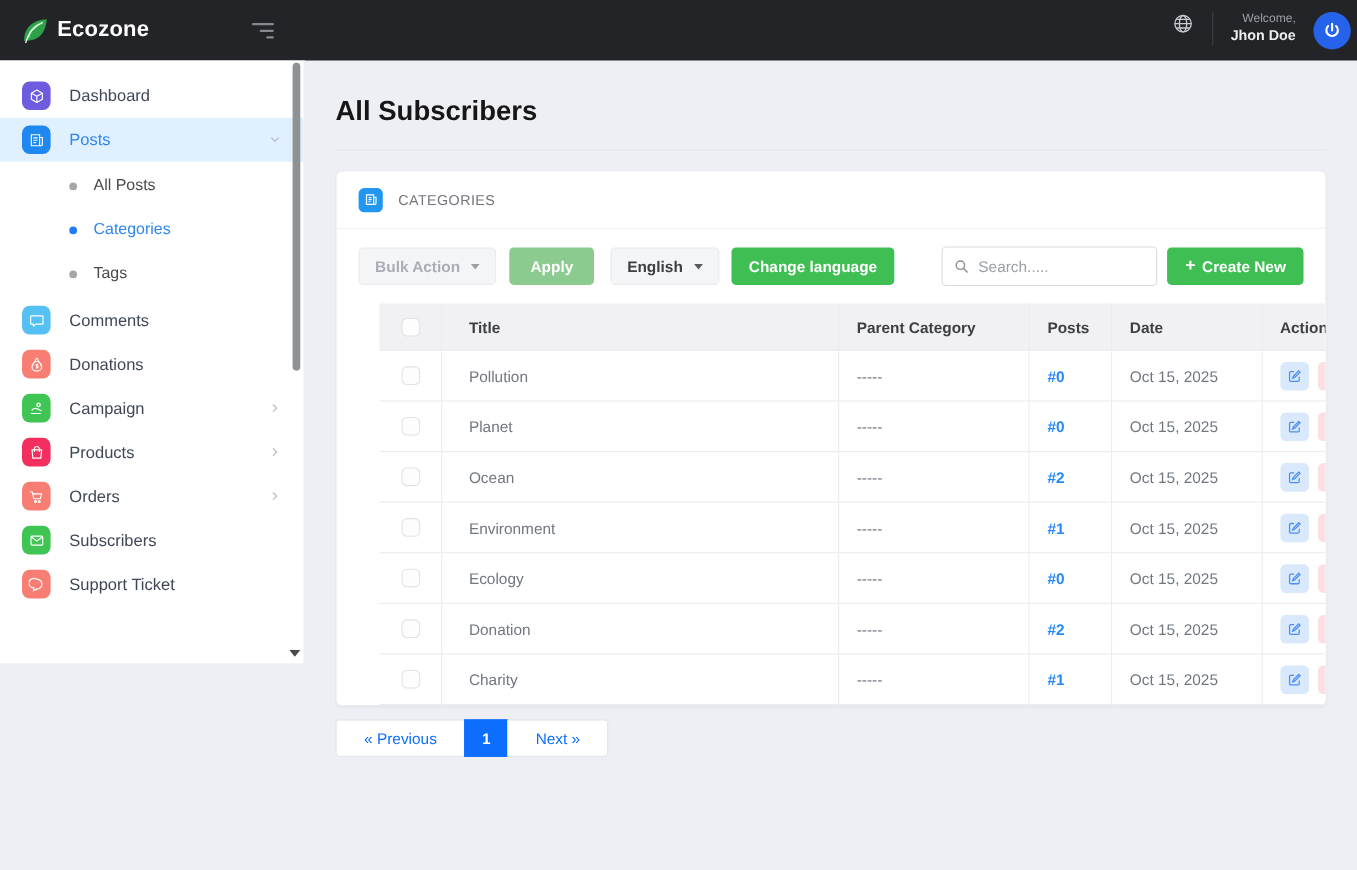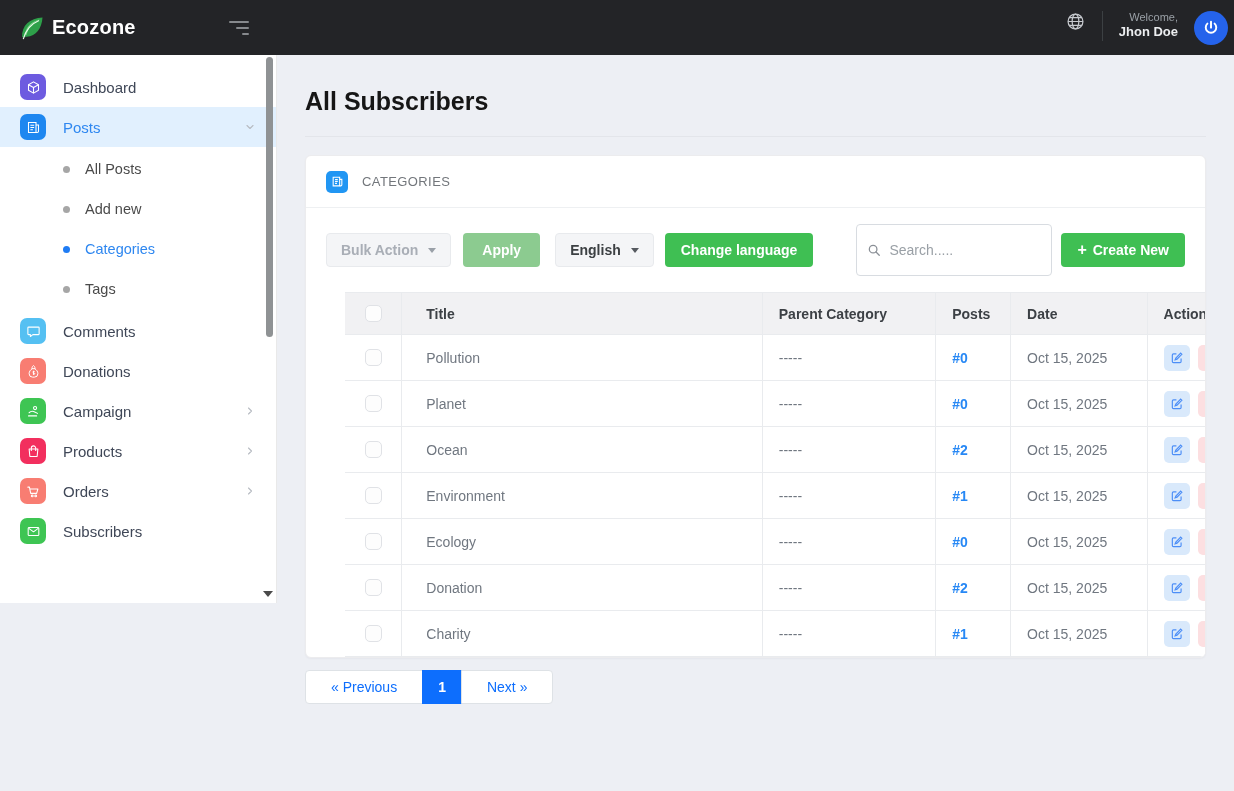--- a/index.html
+++ b/index.html
@@ -58,21 +58,21 @@
   .toolbar { display:flex; align-items:center; padding:16px 20px; }
   .btn { border:none; border-radius:4px; font-family:inherit; font-size:14px; font-weight:700; cursor:pointer; display:inline-flex; align-items:center; }
   .select-btn { background:#f4f5f7; border:1px solid #e8eaed; padding:8px 14px; gap:10px; }
   .select-btn .caret { width:0; height:0; border-left:4px solid transparent; border-right:4px solid transparent; border-top:5px solid #9aa0a8; }
   .bulk { color:#a9aeb6; margin-right:12px; }
   .apply { background:#8ccb90; color:#fff; padding:9px 19px; margin-right:15px; }
   .lang { color:#3c4043; margin-right:11px; }
   .lang .caret { border-top-color:#565a60; }
   .green { background:#3fbf53; color:#fff; padding:9px 16px; }
   .spacer { flex:1; }
-  .searchbox { width:196px; height:52px; border:1px solid #d8dce1; border-radius:4px; background:#fff; display:flex; align-items:center; padding:0 10px; gap:8px; margin-right:9px; }
+  .searchbox { width:196px; height:36px; border:1px solid #d8dce1; border-radius:4px; background:#fff; display:flex; align-items:center; padding:0 10px; gap:8px; margin-right:9px; }
   .searchbox svg { color:#8a8f96; flex:0 0 14px; }
   .searchbox input { border:none; outline:none; width:100%; font-family:inherit; font-size:14px; color:#3c4043; background:transparent; }
   .searchbox input::placeholder { color:#9aa0a6; }
   .create .plus { font-size:16px; font-weight:700; margin-right:6px; line-height:1; }
 
   table.cat-table { width:100%; border-collapse:collapse;margin-left:39px; }
   .cat-table th, .cat-table td { border:1px solid #e9ebee; border-left:none; }
   .cat-table th:first-child, .cat-table td:first-child { border-left:none; }
   .cat-table th:last-child, .cat-table td:last-child { border-right:none; }
   .cat-table thead th { background:#f1f1f3; height:42px; font-size:14px; font-weight:700; color:#3c4045; text-align:left; padding-left:16px; }
@@ -175,24 +175,20 @@
                 <svg width="12" height="12" viewBox="0 0 24 24" fill="none" stroke="currentColor" stroke-width="2.2" stroke-linecap="round" stroke-linejoin="round">
                   <path d="m6 9 6 6 6-6"></path>
                 </svg>
               </span>
             </div>
             <div class="sb-sub">
               <div class="sb-subitem">
                 <span class="sb-dot"></span>
                 <span class="sb-sublabel">All Posts</span>
               </div>
-              <div class="sb-subitem">
-                <span class="sb-dot"></span>
-                <span class="sb-sublabel">Add new</span>
-              </div>
               <div class="sb-subitem active">
                 <span class="sb-dot"></span>
                 <span class="sb-sublabel">Categories</span>
               </div>
               <div class="sb-subitem">
                 <span class="sb-dot"></span>
                 <span class="sb-sublabel">Tags</span>
               </div>
             </div>
             <div class="sb-item">
@@ -258,20 +254,28 @@
               </span>
             </div>
             <div class="sb-item">
               <span class="sb-icon" style="background: rgb(62, 197, 83);">
                 <svg width="15" height="15" viewBox="0 0 24 24" fill="none" stroke="#fff" stroke-width="1.7" stroke-linejoin="round">
                   <rect x="3.5" y="5.5" width="17" height="13" rx="1.5"></rect>
                   <path d="m4.5 7 7.5 5.5L19.5 7"></path>
                 </svg>
               </span>
               <span class="sb-label">Subscribers</span>
+            </div>
+            <div class="sb-item">
+              <span class="sb-icon" style="background: rgb(248, 125, 114);">
+                <svg width="15" height="15" viewBox="0 0 24 24" fill="none" stroke="#fff" stroke-width="1.7" stroke-linejoin="round">
+                  <path d="M12 4a7.5 7 0 1 0-4.2 12.8L7 21l4.5-2.5A7.5 7 0 0 0 12 4z"></path>
+                </svg>
+              </span>
+              <span class="sb-label">Support Ticket</span>
             </div>
           </nav>
         <div class="sb-scroll-thumb"></div>
         <div class="sb-scroll-arrow"></div>
       </div>
     </div>
 
     <div class="content">
       <div class="page-title">All Subscribers</div>
       <div class="title-divider"></div>

